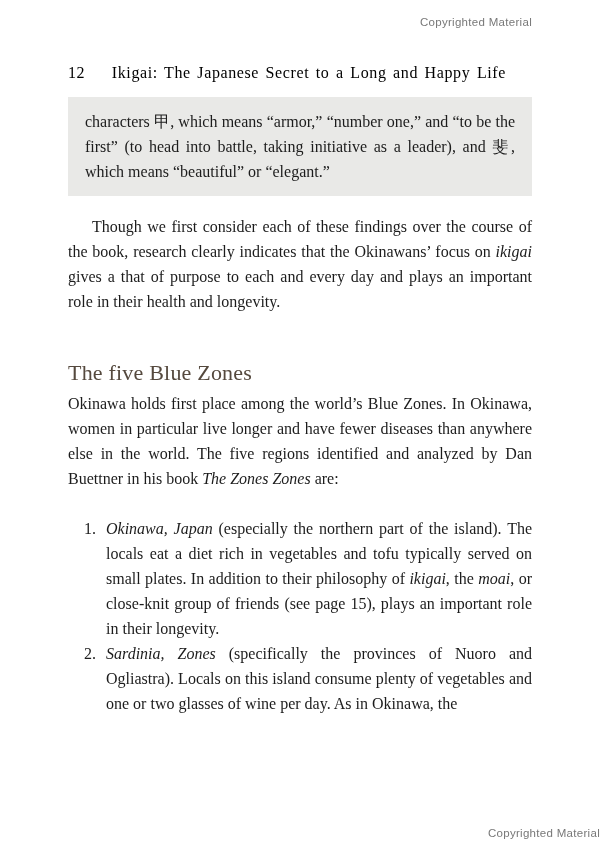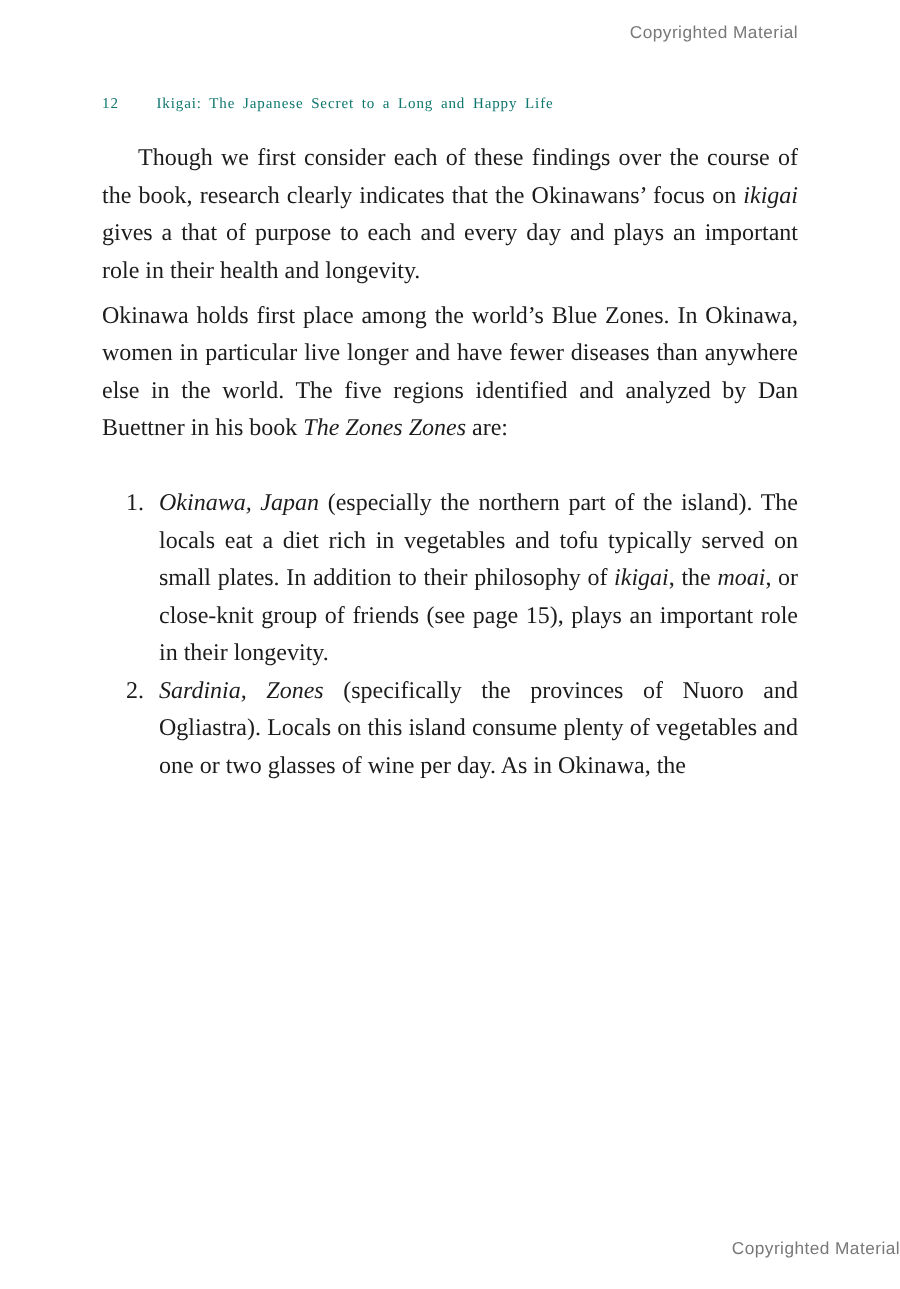--- a/index.html
+++ b/index.html
@@ -23,22 +23,22 @@
     color: #787878;
   }
   .copyright-bottom {
     position: absolute;
     bottom: 20px;
     left: 0;
     right: 0;
   }
   .running-header {
     margin-top: 36px;
-    font-size: 10px;
-    color: #0f766e;
+    font-size: 16px;
+    color: #000000;
     letter-spacing: 0.6px;
     word-spacing: 2px;
     white-space: nowrap;
   }
   .page-num {
     display: inline-block;
     margin-right: 20px;
   }
   .quote-box {
     margin-top: 15px;
@@ -92,23 +92,27 @@
 
 <div class="content">
 
   <div class="copyright">Copyrighted Material</div>
 
   <div class="running-header">
     <span class="page-num">12</span>
     <span class="book-title">Ikigai: The Japanese Secret to a Long and Happy Life</span>
   </div>
 
+  <div class="quote-box">
+    <p class="body-text"><span>characters 甲, which means “armor,” “number one,” and “to be the first” (to head into battle, taking initiative as a leader), and 斐, which means “beautiful” or “elegant.”</span></p>
+  </div>
 
   <p class="body-text para-intro"><span>Though we first consider each of these findings over the course of the book, research clearly indicates that the Okinawans’ focus on </span><span class="italic">ikigai</span><span> gives a that of purpose to each and every day and plays an important role in their health and longevity.</span></p>
 
+  <h2 class="section-heading">The five Blue Zones</h2>
 
   <p class="body-text section-para"><span>Okinawa holds first place among the world’s Blue Zones. In Okinawa, women in particular live longer and have fewer diseases than anywhere else in the world. The five regions identified and analyzed by Dan Buettner in his book </span><span class="italic">The Zones Zones</span><span> are:</span></p>
 
   <ol class="zone-list">
     <li class="list-item">
       <span class="num">1.</span>
       <span class="body-text item-text"><span class="italic">Okinawa, Japan</span><span> (especially the northern part of the island). The locals eat a diet rich in vegetables and tofu typically served on small plates. In addition to their philosophy of </span><span class="italic">ikigai</span><span>, the </span><span class="italic">moai</span><span>, or close-knit group of friends (see page 15), plays an important role in their longevity.</span></span>
     </li>
     <li class="list-item">
       <span class="num">2.</span>

